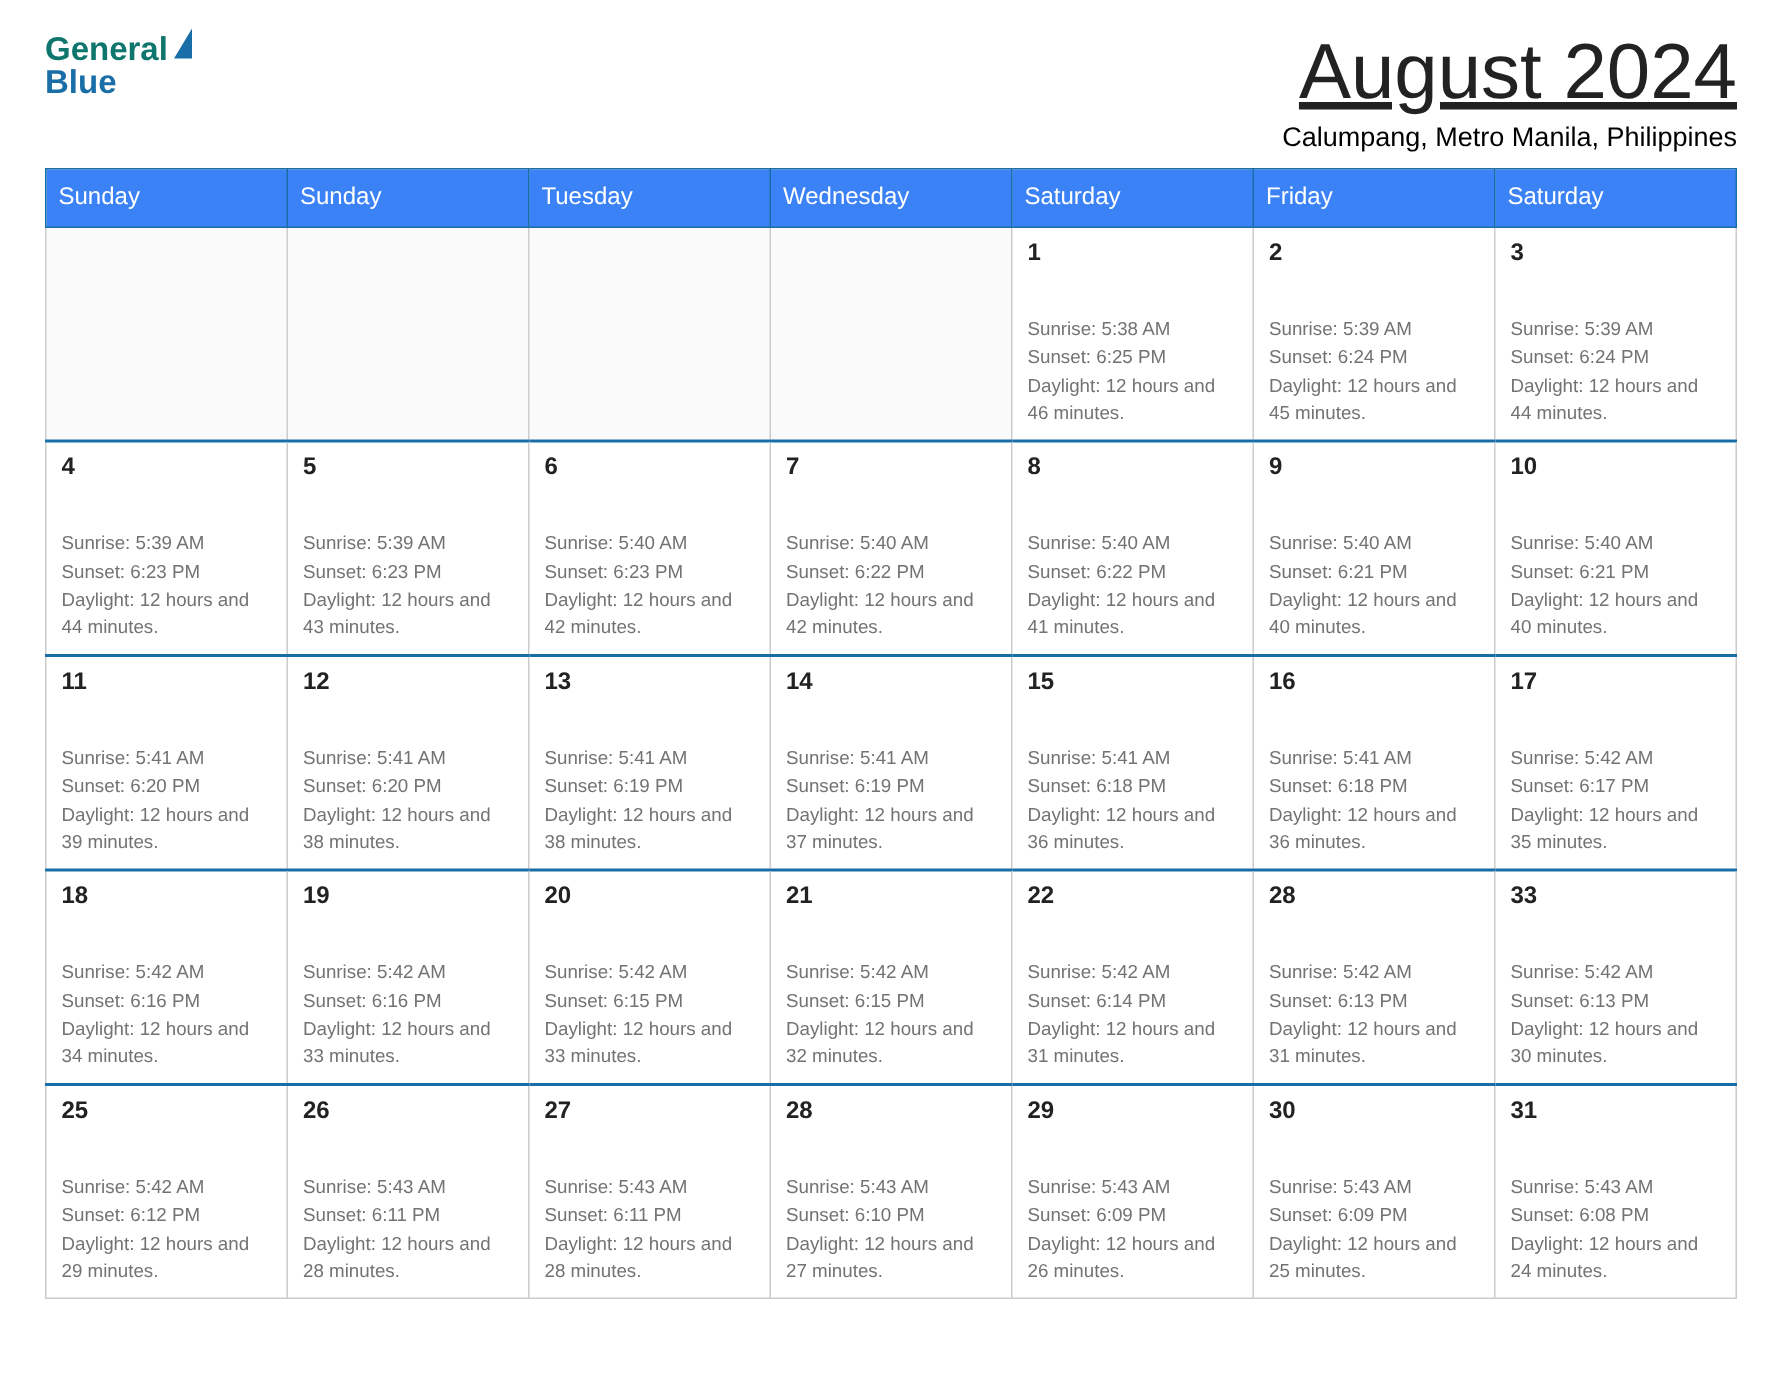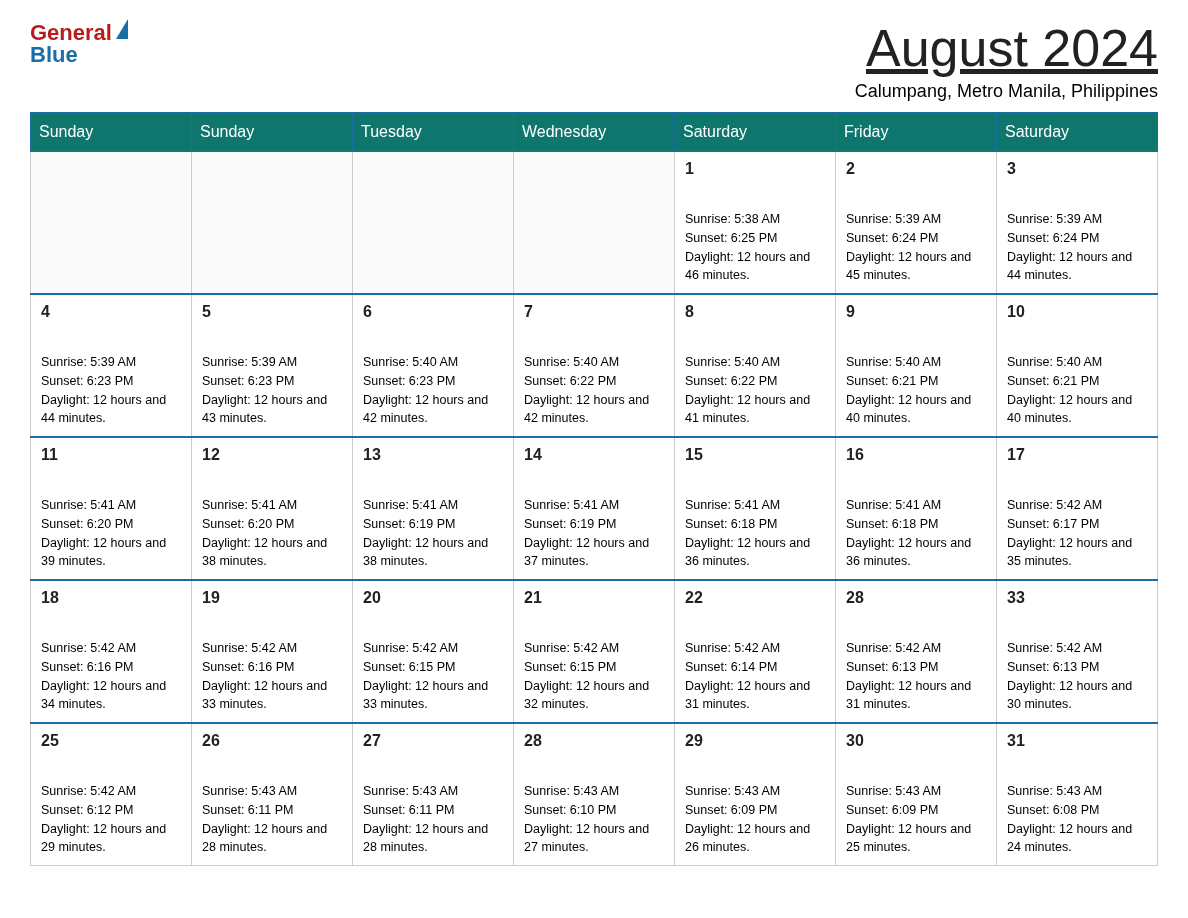--- a/index.html
+++ b/index.html
@@ -17,21 +17,21 @@
       margin-bottom: 10px;
     }
     .logo-area {
       display: flex;
       align-items: center;
       gap: 2px;
     }
     .logo-text-general {
       font-size: 22px;
       font-weight: bold;
-      color: #b91c1c;
+      color: #0f766e;
     }
     .logo-triangle {
       width: 0;
       height: 0;
       border-left: 12px solid transparent;
       border-bottom: 20px solid #1a6ea8;
       display: inline-block;
       margin-left: 2px;
       vertical-align: middle;
       position: relative;
@@ -58,21 +58,21 @@
       font-size: 18px;
       color: #000000;
       margin-top: 4px;
     }
     .calendar {
       width: 100%;
       border-collapse: collapse;
       margin-top: 10px;
     }
     .calendar th {
-      background-color: #0f766e;
+      background-color: #3b82f6;
       color: #fff;
       padding: 10px 8px;
       text-align: left;
       font-size: 16px;
       font-weight: normal;
       border: 1px solid #1a6ea8;
     }
     .calendar td {
       border: 1px solid #ccc;
       vertical-align: top;
@@ -82,21 +82,21 @@
       height: 130px;
     }
     .day-number {
       font-size: 16px;
       font-weight: bold;
       color: #222;
       margin-bottom: 4px;
     }
     .day-info {
       font-size: 12.5px;
-      color: #000000;
+      color: #737373;
       line-height: 1.5;
       margin-top: 32px;
     }
     .empty-cell {
       background: #fafafa;
     }
     .row-separator td {
       border-top: 2px solid #1a6ea8;
     }
   </style>

